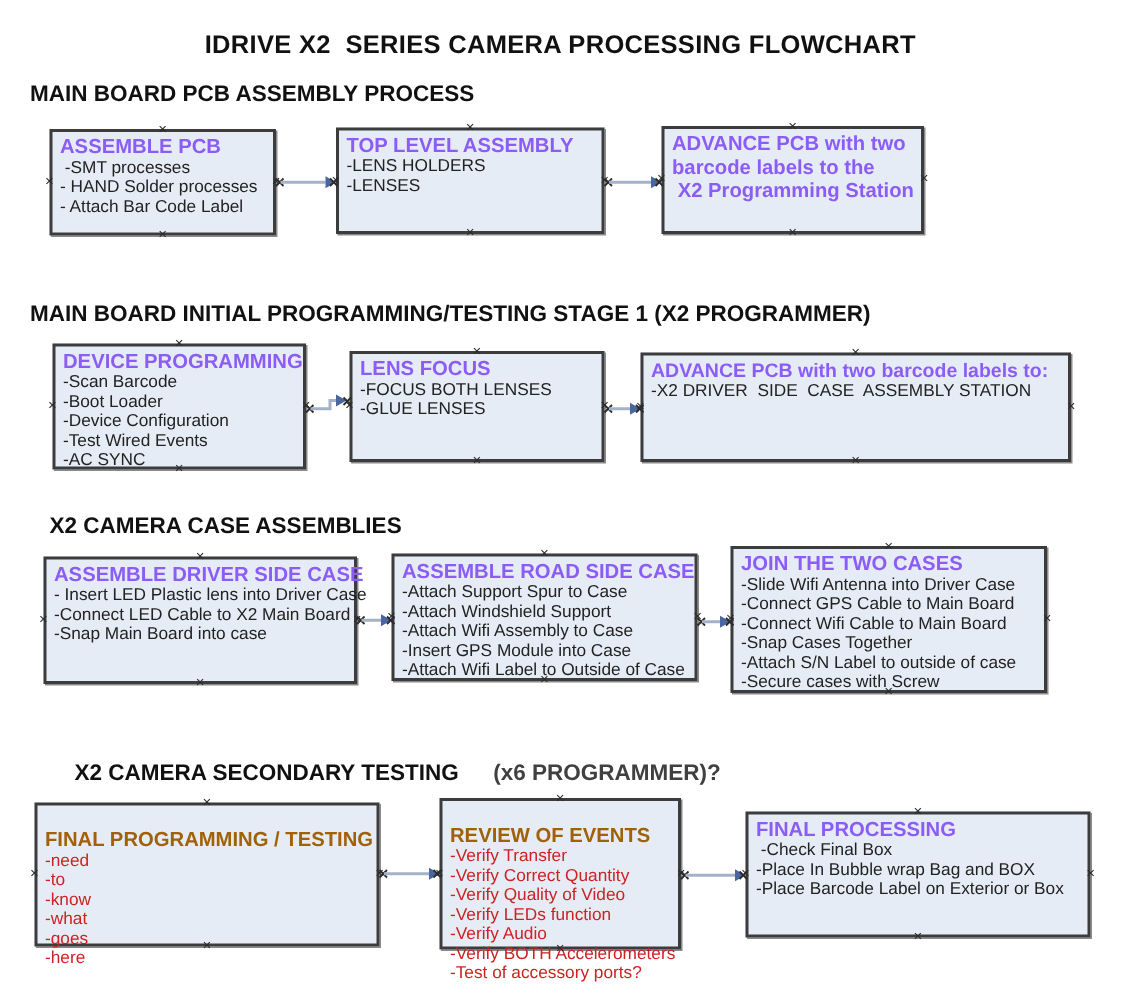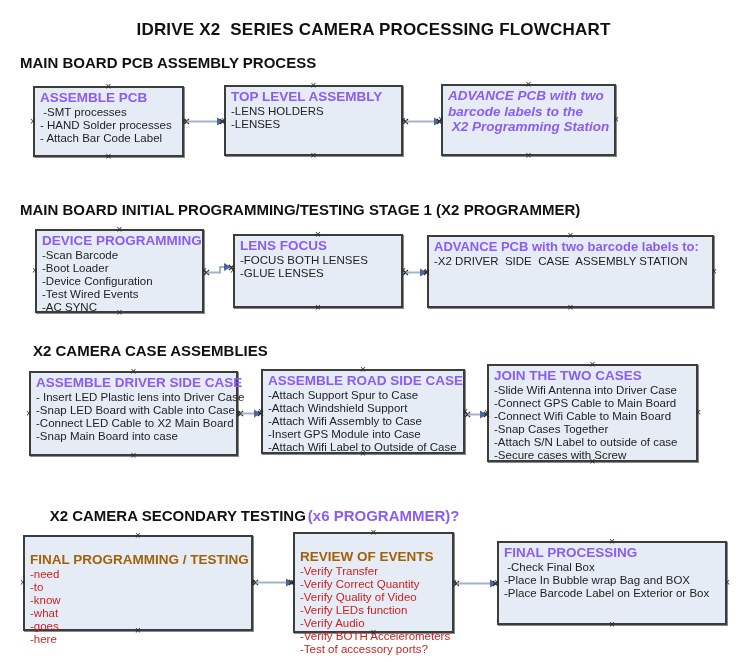--- a/index.html
+++ b/index.html
@@ -7,30 +7,30 @@
     position:relative;width:747px;height:662px;background:#ffffff;
     font-family:"Liberation Sans", sans-serif;color:#1a1a1a;overflow:hidden;
   }
   .main-title{
     position:absolute;top:20px;left:0;width:747px;text-align:center;
     font-size:17px;font-weight:bold;letter-spacing:.2px;white-space:pre;color:#111;
   }
   .sec-heading{
     position:absolute;font-size:15px;font-weight:bold;color:#111;white-space:pre;
   }
-  .sec-heading .red-part{color:#8b5cf6;margin-left:2px;}
+  .sec-heading .red-part{color:#404040;margin-left:23px;}
   .fbox{
     position:absolute;box-sizing:border-box;background:#e6ecf5;
     border:2px solid #3c3c3c;box-shadow:1px 1px 0 #8a8a8a;
     padding:2px 4px 0 5px;overflow:visible;
   }
   .ftitle{
     font-size:13.5px;font-weight:bold;line-height:16px;white-space:pre;color:#8b5cf6;
   }
-  .ftitle.multiline{line-height:15.5px;font-style:italic;}
+  .ftitle.multiline{line-height:15.5px;}
   .fitem{
     font-size:11.5px;line-height:13px;white-space:pre;color:#222;
   }
   .fbox.red .ftitle{color:#a16207;margin-top:13px;}
   .fbox.red .fitem{color:#cc2222;}
   .handle{
     position:absolute;font-size:10px;line-height:10px;color:#2b2b2b;
     font-weight:400;pointer-events:none;z-index:3;
   }
   .h-t{top:-6px;left:calc(50% - 3px);}
@@ -142,21 +142,20 @@
     <line class="shaft" x1="5" y1="8.5" x2="19" y2="8.5"></line>
     <polygon class="head" points="19,4.5 19,12.5 26,8.5"></polygon>
     <path class="xm" d="M23 6 l5 5 M28 6 l-5 5"></path>
   </svg>
 
   <div class="sec-heading" style="left:33px;top:342px">X2 CAMERA CASE ASSEMBLIES</div>
 
   <div class="fbox" style="left:29px;top:371px;width:209px;height:85px">
     <div class="ftitle">ASSEMBLE DRIVER SIDE CASE</div>
     <div class="fitem">- Insert LED Plastic lens into Driver Case</div>
-    <div class="fitem">-Snap LED Board with Cable into Case</div>
     <div class="fitem">-Connect LED Cable to X2 Main Board</div>
     <div class="fitem">-Snap Main Board into case</div>
   <span class="handle h-t">×</span>
       <span class="handle h-b">×</span>
       <span class="handle h-l">×</span>
       <span class="handle h-r">×</span>
     </div>
 
   <div class="fbox" style="left:261px;top:369px;width:204px;height:85px">
     <div class="ftitle">ASSEMBLE ROAD SIDE CASE</div>

